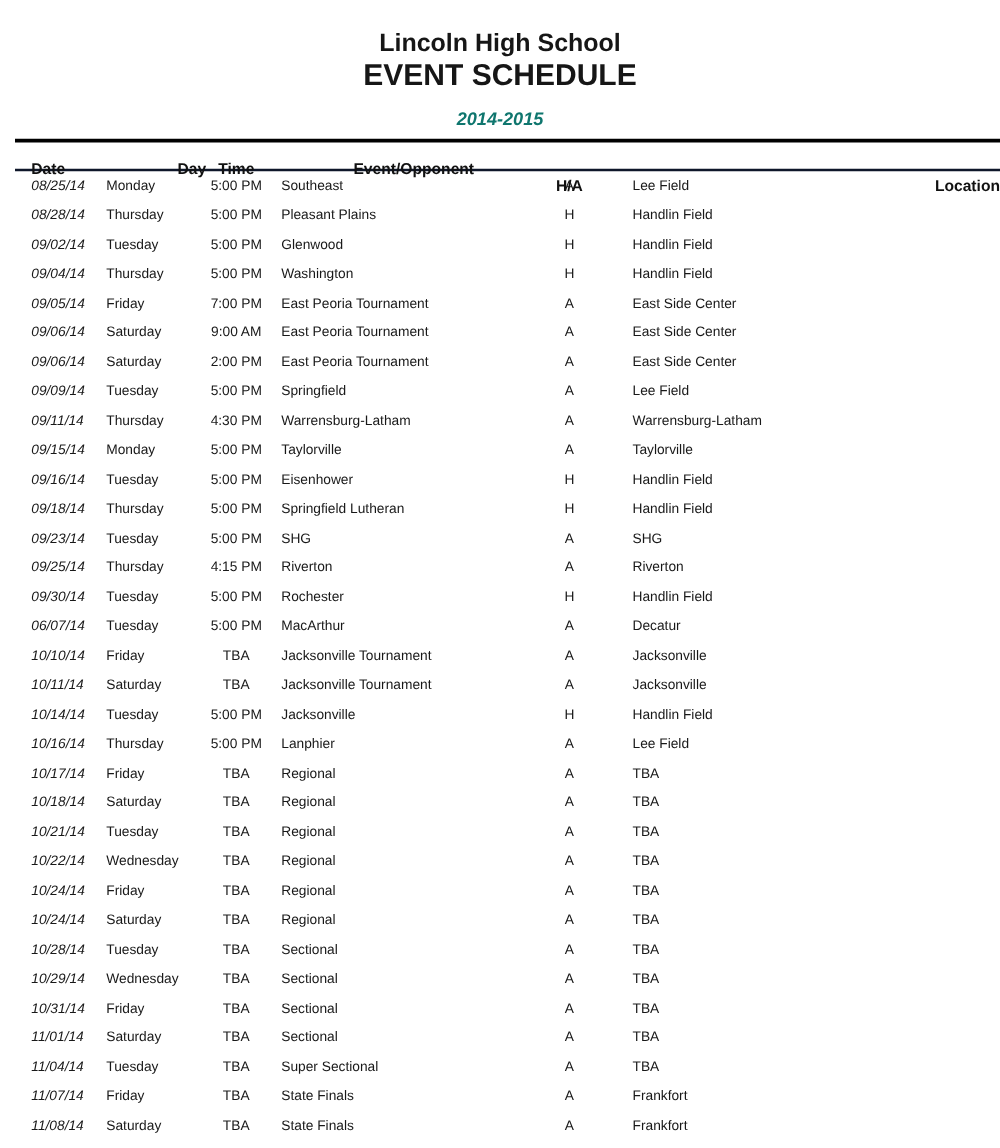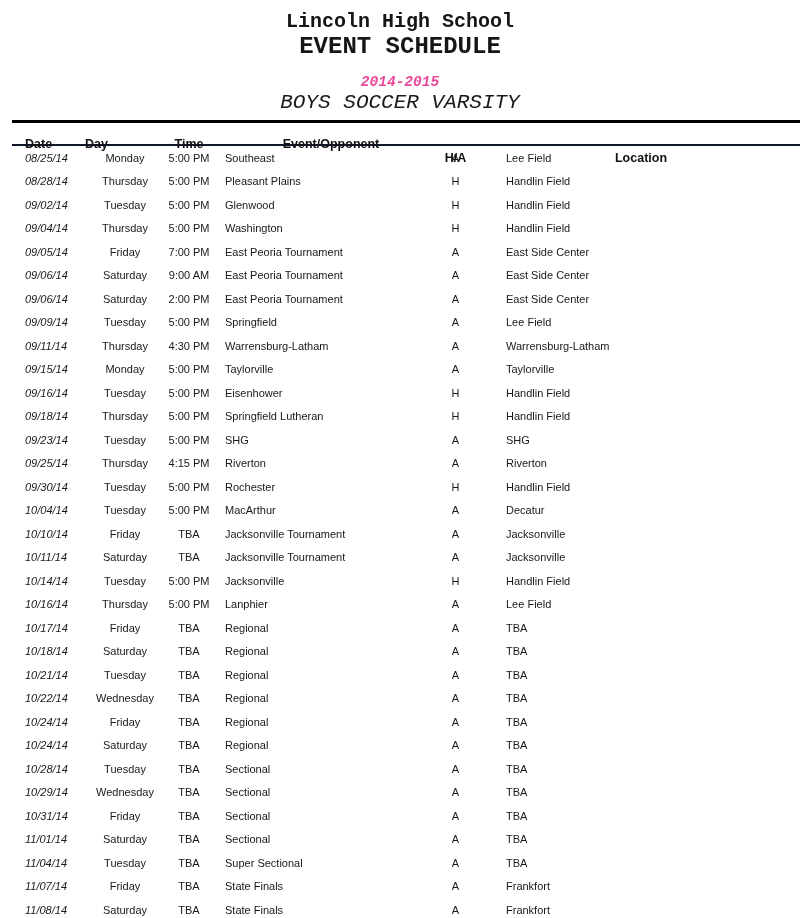--- a/index.html
+++ b/index.html
@@ -17,42 +17,41 @@
   }
   .page {
     width: 800px;
     height: 918px;
     position: relative;
   }
 
   
   .title-block {
     text-align: center;
-    padding-top: 10px;
-    font-family: Liberation Mono, monospace;
+    padding-top: 24px;
   }
   .school-name {
     font-size: 20px;
     line-height: 23px;
     font-weight: bold;
     color: #161616;
   }
   .event-title {
     font-size: 24px;
     line-height: 27px;
     font-weight: bold;
     color: #161616;
   }
   .season {
     margin-top: 14px;
     font-size: 14.5px;
     line-height: 17px;
     font-weight: bold;
     font-style: italic;
-    color: #ec4899;
+    color: #0f766e;
   }
   .team {
     font-size: 21px;
     line-height: 23px;
     font-style: italic;
     color: #1b1b1b;
   }
 
   
   .schedule {
@@ -64,53 +63,52 @@
     grid-template-columns: 73px 80px 48px 224px 37px 1fr;
     align-items: center;
     height: 21px;
     border-top: 3px solid #000000;
     border-bottom: 2px solid #0f172a;
     font-weight: bold;
     font-size: 12.5px;
   }
   .thead-row .hcell { white-space: nowrap; }
   .h-date     { padding-left: 13px; text-align: left; }
-  .h-day      { padding-left: 0px;  text-align: left; }
+  .h-day      { padding-left: 0px;  text-align: right; }
   .h-time     { text-align: center; }
   .h-event    { padding-left: 12px; text-align: center; }
   .h-ha       { text-align: center; margin-top: 28px; }
-  .h-location { padding-left: 8px;  text-align: center; margin-top: 28px; }
+  .h-location { padding-left: 8px;  text-align: right; margin-top: 28px; }
 
   .rows { }
   .trow {
     display: grid;
     grid-template-columns: 73px 80px 48px 224px 37px 1fr;
     align-items: center;
     height: 23.5px;
     font-size: 11px;
     color: #181818;
   }
   .trow .cell { white-space: nowrap; }
   .col-date     { padding-left: 13px; text-align: left; font-style: italic; }
-  .col-day      { text-align: center; }
+  .col-day      { text-align: left; }
   .col-time     { text-align: center; }
   .col-event    { padding-left: 12px; text-align: left; }
   .col-ha       { text-align: center; }
   .col-location { padding-left: 4px;  text-align: left; margin-left: 28px; }
 </style>
 </head>
 <body>
 
 <div class="page">
 
   <div class="title-block">
     <div class="school-name">Lincoln High School</div>
     <div class="event-title">EVENT SCHEDULE</div>
     <div class="season">2014-2015</div>
-    <div class="team">BOYS SOCCER VARSITY</div>
   </div>
 
   <div class="schedule">
     <div class="thead-row">
       <div class="hcell h-date">Date</div>
       <div class="hcell h-day">Day</div>
       <div class="hcell h-time">Time</div>
       <div class="hcell h-event">Event/Opponent</div>
       <div class="hcell h-ha">H/A</div>
       <div class="hcell h-location">Location</div>
@@ -230,21 +228,21 @@
         </div>
         <div class="trow">
           <div class="cell col-date">09/30/14</div>
           <div class="cell col-day">Tuesday</div>
           <div class="cell col-time">5:00 PM</div>
           <div class="cell col-event">Rochester</div>
           <div class="cell col-ha">H</div>
           <div class="cell col-location">Handlin Field</div>
         </div>
         <div class="trow">
-          <div class="cell col-date">10/04/14</div>
+          <div class="cell col-date">06/07/14</div>
           <div class="cell col-day">Tuesday</div>
           <div class="cell col-time">5:00 PM</div>
           <div class="cell col-event">MacArthur</div>
           <div class="cell col-ha">A</div>
           <div class="cell col-location">Decatur</div>
         </div>
         <div class="trow">
           <div class="cell col-date">10/10/14</div>
           <div class="cell col-day">Friday</div>
           <div class="cell col-time">TBA</div>

